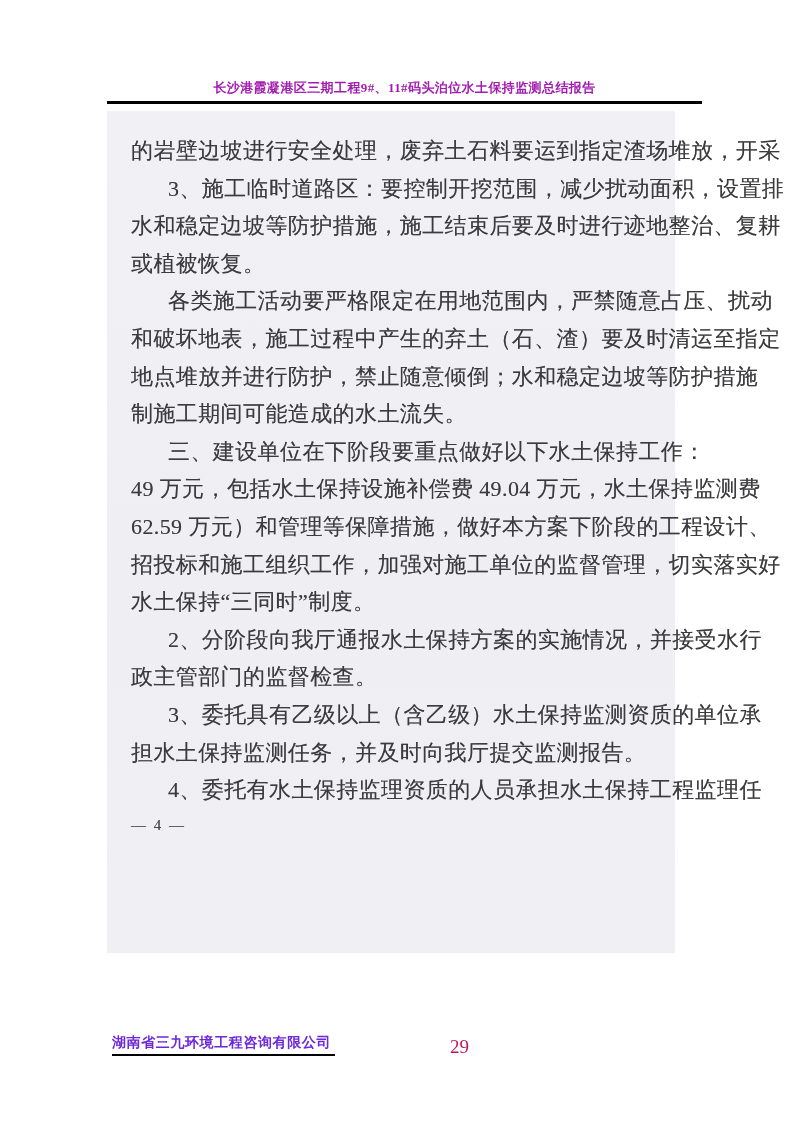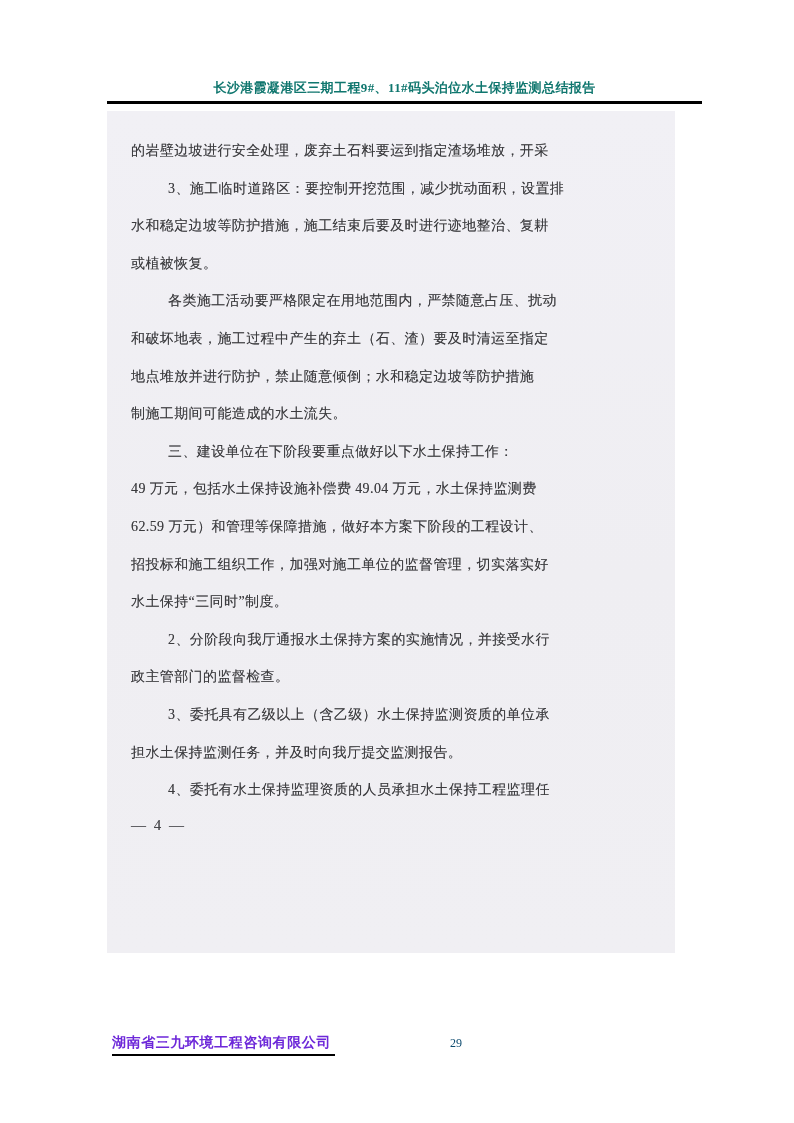--- a/index.html
+++ b/index.html
@@ -20,42 +20,42 @@
     top: 79px;
     width: 595px;
     text-align: center;
     border-bottom: 3px solid #000000;
     padding-bottom: 4px;
   }
   .doc-header-title {
     font-size: 13px;
     font-weight: 700;
     letter-spacing: 0.4px;
-    color: #0f766e;
+    color: #a21caf;
   }
 
   
   .scan {
     position: absolute;
     left: 107px;
     top: 111px;
     width: 568px;
     height: 842px;
     background: linear-gradient(180deg, #f1f0f5 0%, #efeef2 55%, #f0eff3 100%);
   }
   .scan-body {
     position: absolute;
     left: 24px;
     top: 21px;
     width: 534px;
   }
   .line {
     height: 37.6px;
     line-height: 37.6px;
-    font-size: 14px;
+    font-size: 22px;
     letter-spacing: 0.4px;
     color: #3b3b3e;
     white-space: nowrap;
     text-shadow: 0 0 0.6px rgba(70,70,75,0.55);
   }
   .line.indent { padding-left: 37px; }
   .scan-page-num {
     margin-top: 8px;
     font-size: 15px;
     letter-spacing: 2px;
@@ -77,22 +77,22 @@
     font-weight: 700;
     color: #6d28d9;
     letter-spacing: 0.6px;
     border-bottom: 2px solid #000000;
     padding: 0 4px 2px 0;
   }
   .footer-page-number {
     position: absolute;
     left: 338px;
     top: 3px;
-    font-size: 12px;
-    color: #0c4a6e;
+    font-size: 19px;
+    color: #be185d;
   }
 </style>
 </head>
 <body>
 
 <div class="page">
 
   <header class="doc-header">
     <div class="doc-header-title">长沙港霞凝港区三期工程9#、11#码头泊位水土保持监测总结报告</div>
   </header>

